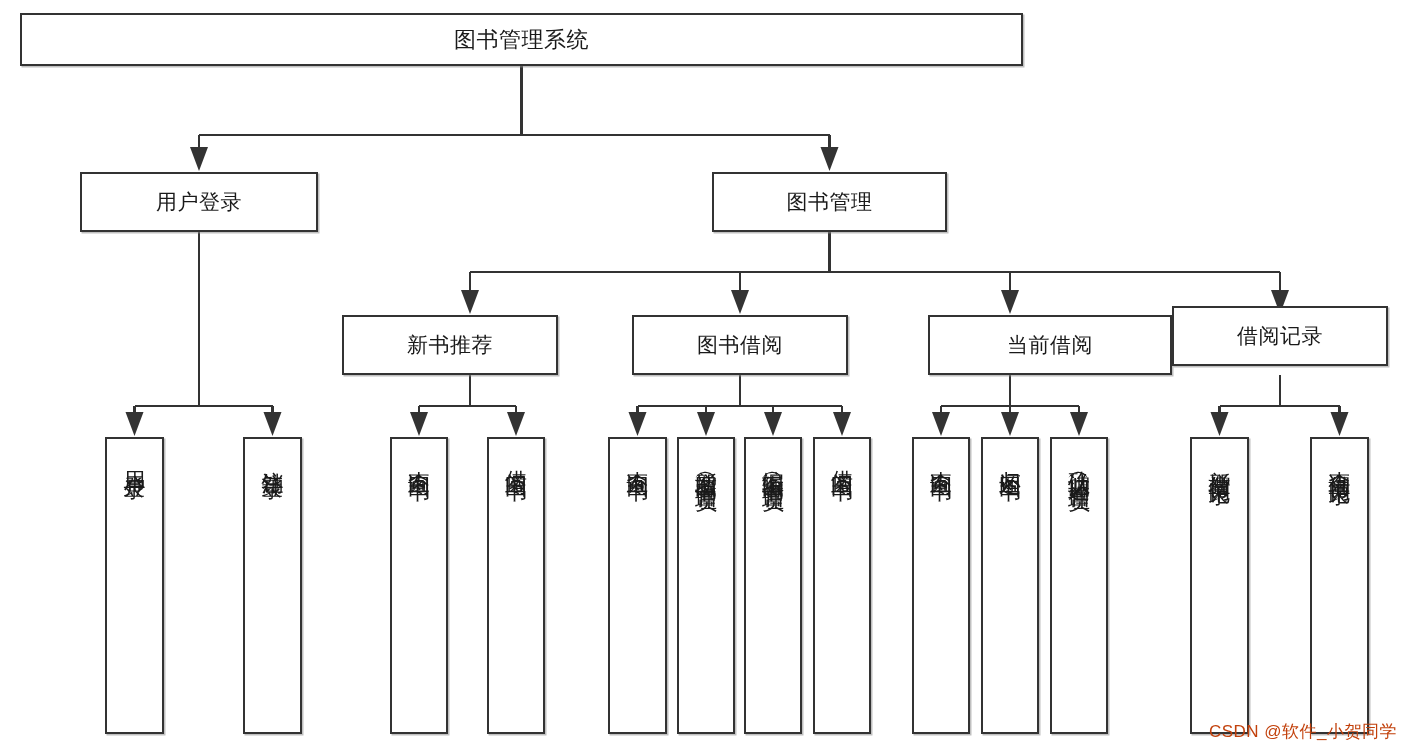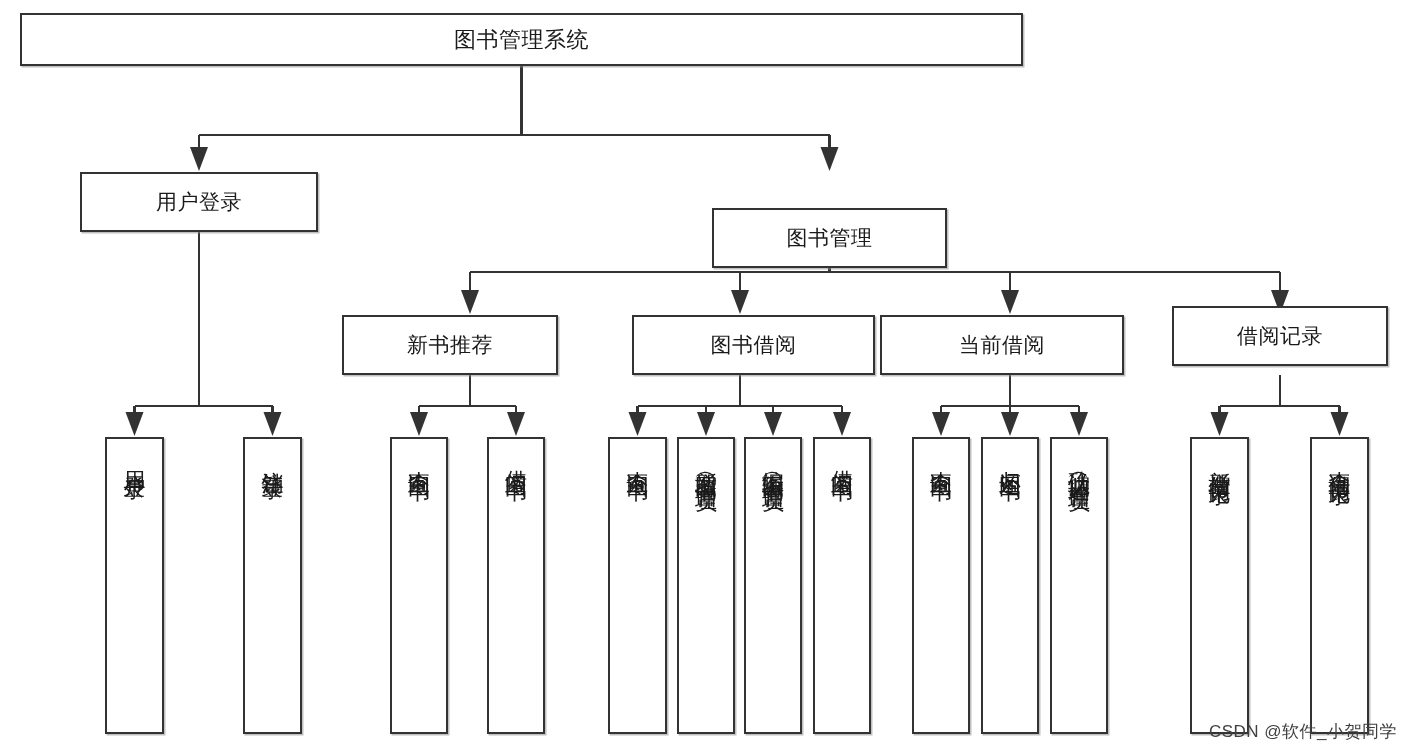--- a/index.html
+++ b/index.html
@@ -62,21 +62,21 @@
     white-space: nowrap;
   }
   .node.root .node-label {
     font-size: 22px;
   }
   #watermark {
     position: absolute;
     right: 8px;
     bottom: 4px;
     font-size: 17px;
-    color: #404040;
+    color: #c2410c;
     letter-spacing: 0.5px;
     z-index: 5;
     user-select: none;
     white-space: nowrap;
   }
 </style>
 </head>
 <body>
 
 <div id="diagram-root">
@@ -134,30 +134,30 @@
       <line x1="1339.5" y1="406" x2="1339.5" y2="412" stroke="#333333" stroke-width="2.4" shape-rendering="crispEdges"></line>
       <path d="M1330.5,412 L1348.5,412 L1339.5,436 Z" fill="#333333"></path>
     </svg>
   <div id="nodes-layer">
       <div class="node horiz root" style="left: 20px; top: 13px; width: 1003px; height: 53px;">
         <span class="node-label">图书管理系统</span>
       </div>
       <div class="node horiz" style="left: 80px; top: 172px; width: 238px; height: 60px;">
         <span class="node-label">用户登录</span>
       </div>
-      <div class="node horiz" style="left: 712px; top: 172px; width: 235px; height: 60px; margin-top: 36px;">
+      <div class="node horiz" style="left: 712px; top: 172px; width: 235px; height: 60px;">
         <span class="node-label">图书管理</span>
       </div>
       <div class="node horiz" style="left: 342px; top: 315px; width: 216px; height: 60px;">
         <span class="node-label">新书推荐</span>
       </div>
-      <div class="node horiz" style="left: 632px; top: 315px; width: 243px; height: 60px;">
+      <div class="node horiz" style="left: 632px; top: 315px; width: 216px; height: 60px;">
         <span class="node-label">图书借阅</span>
       </div>
-      <div class="node horiz" style="left: 880px; top: 315px; width: 244px; height: 60px;">
+      <div class="node horiz" style="left: 928px; top: 315px; width: 244px; height: 60px;">
         <span class="node-label">当前借阅</span>
       </div>
       <div class="node horiz" style="left: 1172px; top: 306px; width: 216px; height: 60px;">
         <span class="node-label">借阅记录</span>
       </div>
       <div class="node vert" style="left: 105px; top: 437px; width: 59px; height: 297px;">
         <span class="node-label">用户登录</span>
       </div>
       <div class="node vert" style="left: 243px; top: 437px; width: 59px; height: 297px;">
         <span class="node-label">注销登录</span>

